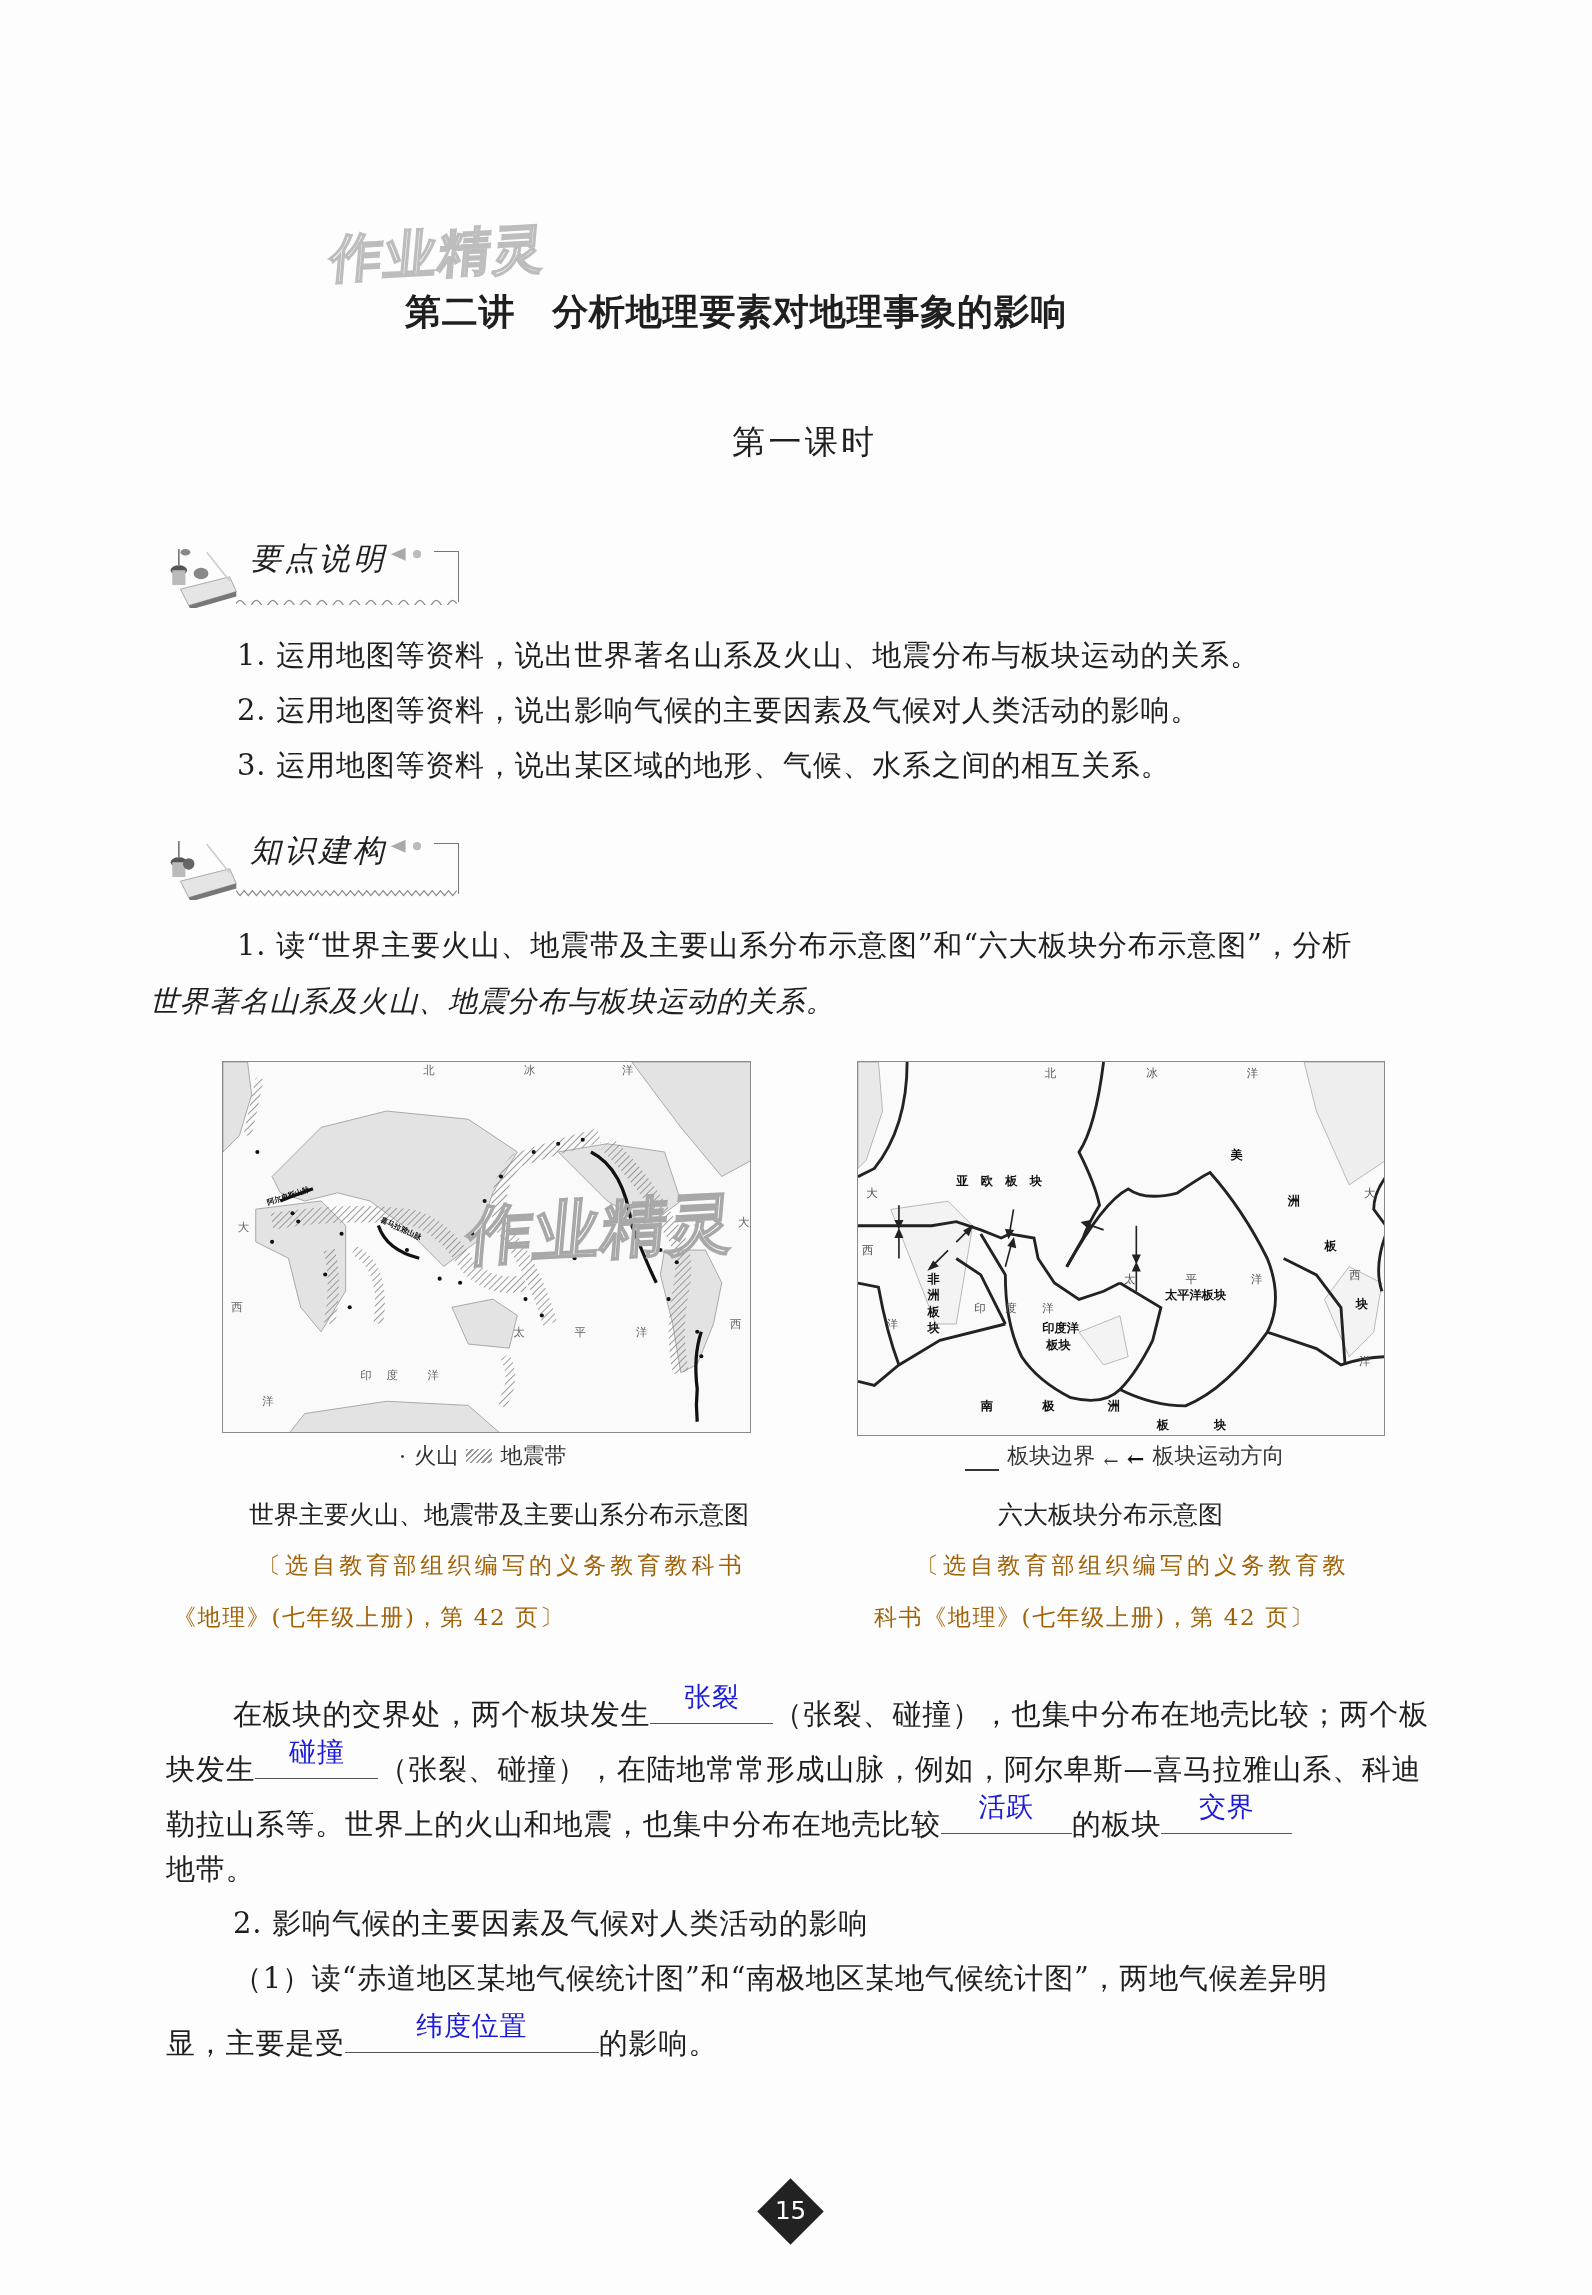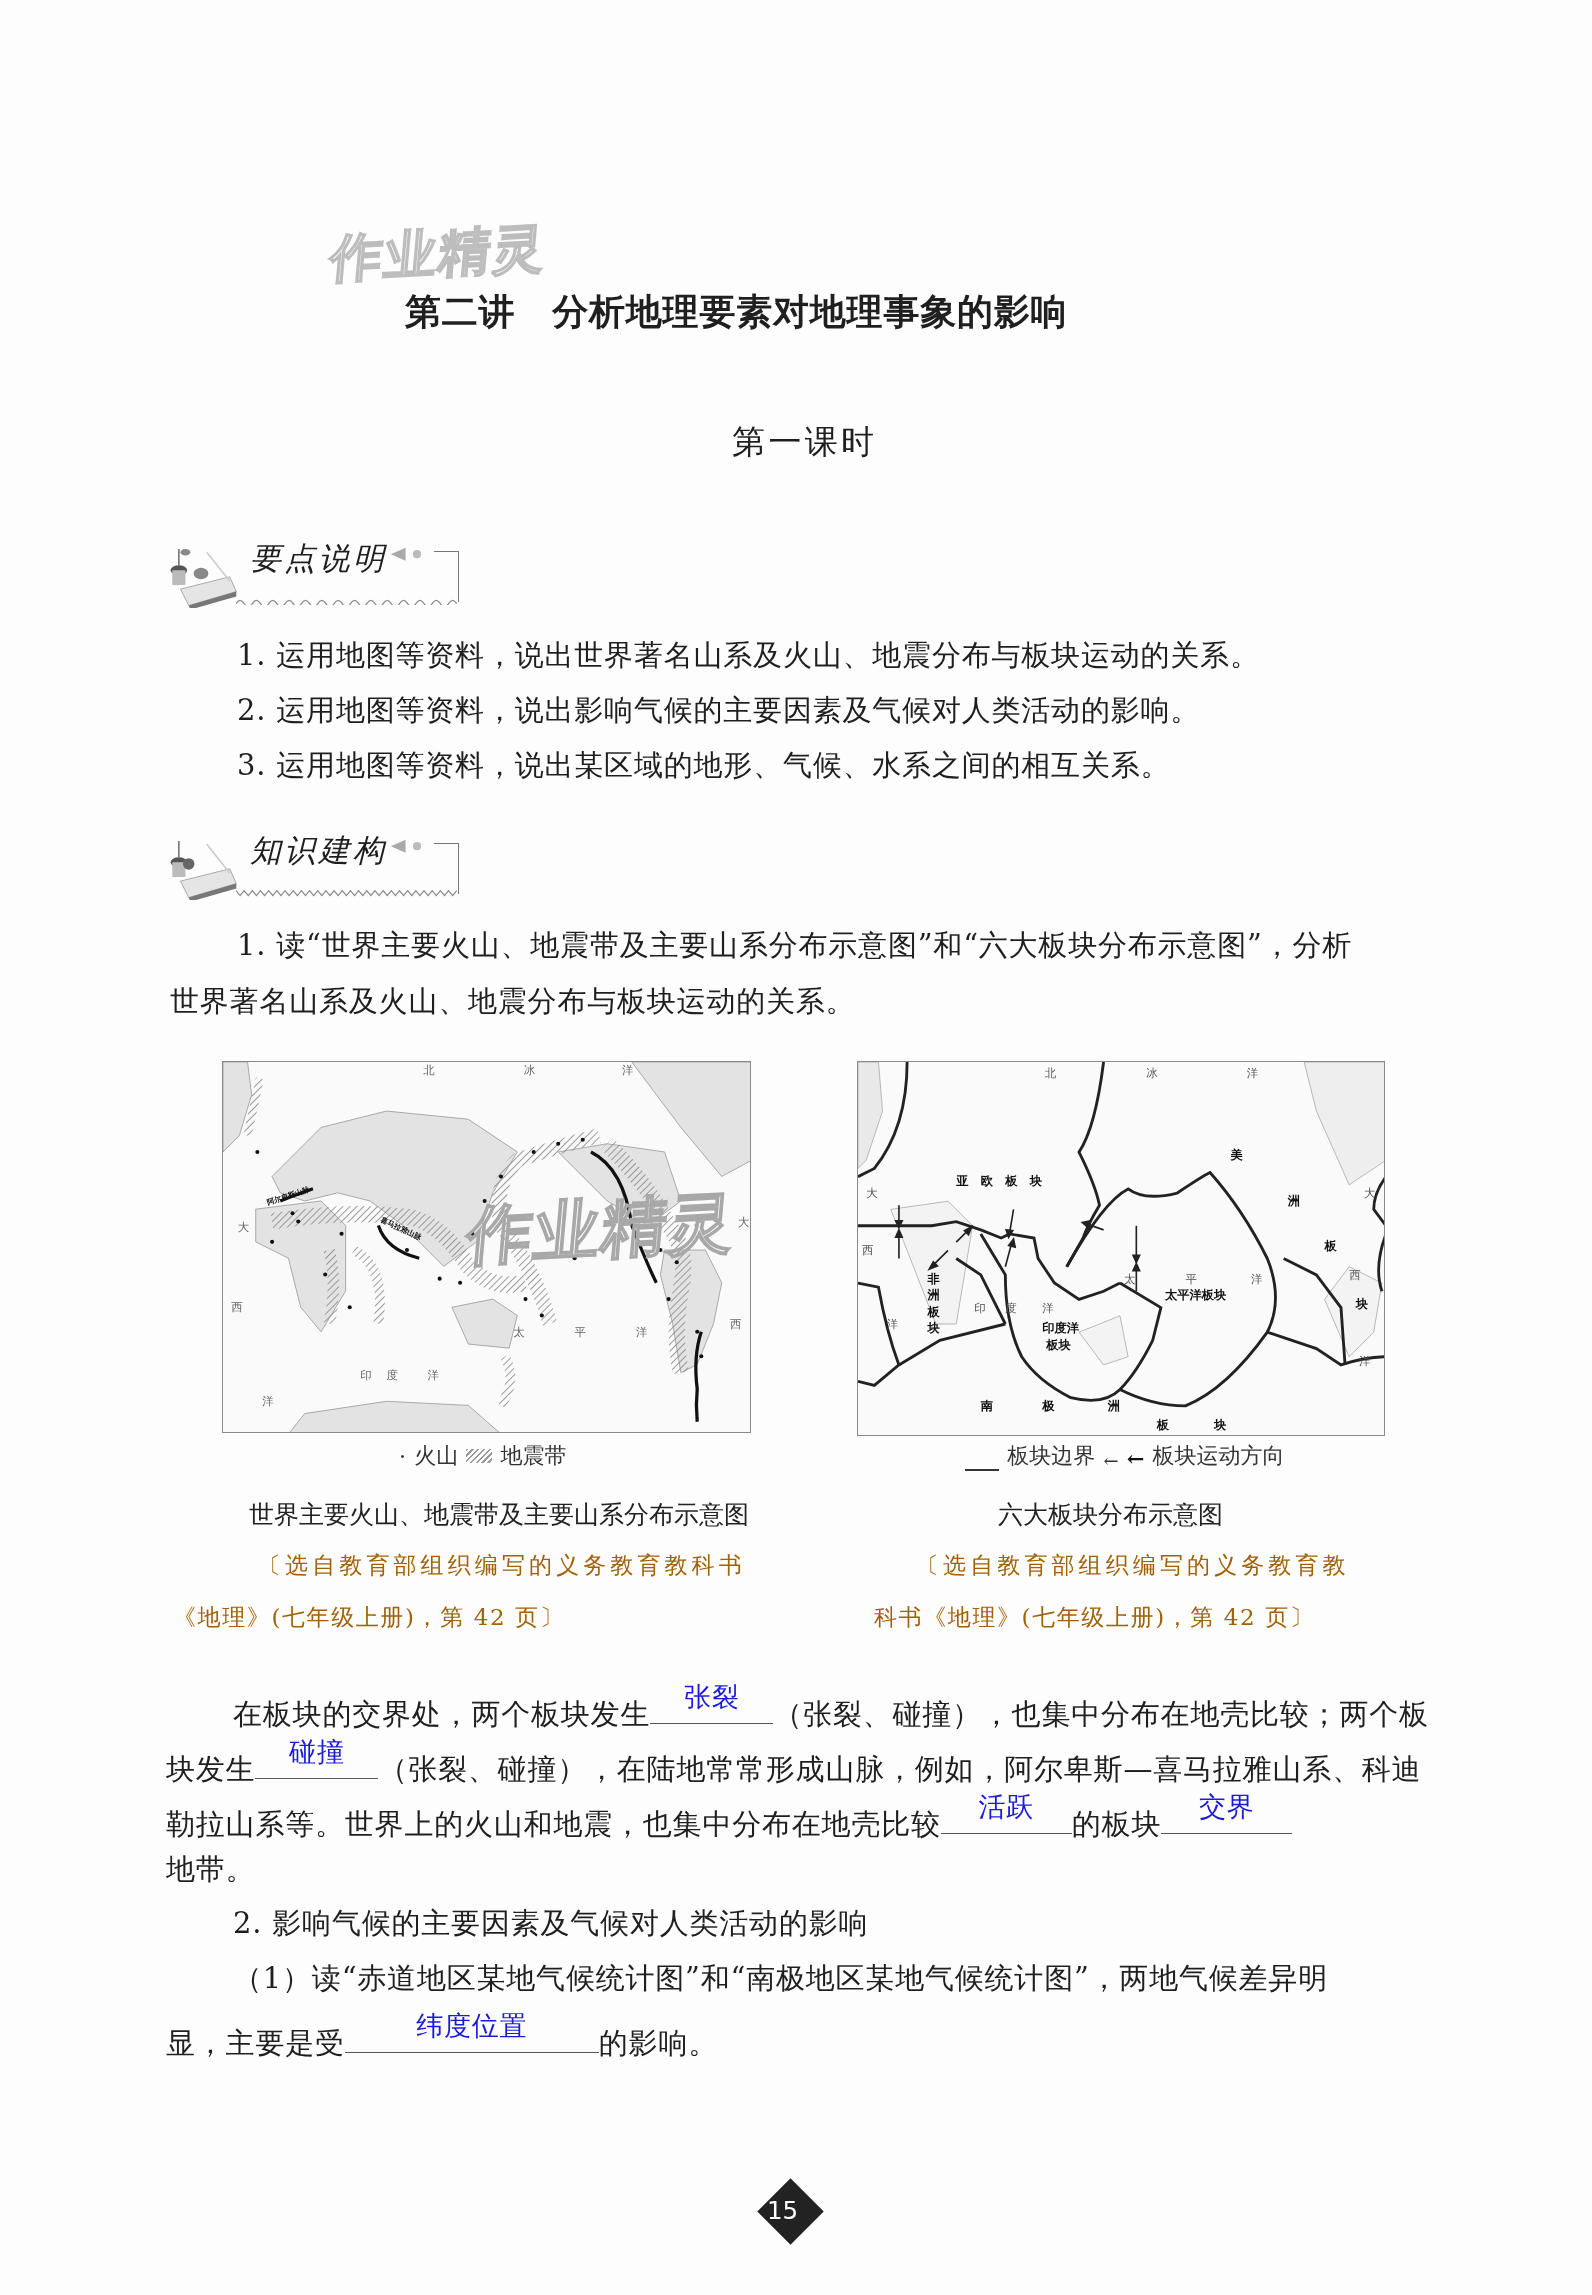--- a/index.html
+++ b/index.html
@@ -99,21 +99,21 @@
   .blank .ans {
     position: absolute; left: 0; right: 0; top: -8.2px;
     color: #1a1ad8; font-family: "DejaVu Sans", sans-serif; font-size: 27px; text-align: center;
   }
 
   .page-number {
     position: absolute; left: 767px; top: 2188px; width: 47px; height: 47px;
     background: #222; transform: rotate(45deg);
   }
   .page-number-text {
-    position: absolute; left: 767px; top: 2192px; width: 47px; text-align: left;
+    position: absolute; left: 767px; top: 2192px; width: 47px; text-align: center;
     color: #fff; font-size: 24.5px; font-family: "DejaVu Sans", sans-serif; line-height: 38px;
   }
 </style>
 </head>
 <body>
 
 <div class="page">
 
   <div class="watermark wm-top">作业精灵</div>
 
@@ -161,21 +161,21 @@
     <svg class="deco" viewBox="0 0 85 20" width="70" height="16.4">
       <polygon points="2,10 20,2 20,18" fill="#aaa"></polygon>
       <circle cx="34" cy="10" r="5" fill="#bbb"></circle>
     </svg>
     <svg class="wave" viewBox="0 0 274 10" width="224" height="8.2" preserveAspectRatio="none">
       <path d="M0 2 L5 8 L10 2 L15 8 L20 2 L25 8 L30 2 L35 8 L40 2 L45 8 L50 2 L55 8 L60 2 L65 8 L70 2 L75 8 L80 2 L85 8 L90 2 L95 8 L100 2 L105 8 L110 2 L115 8 L120 2 L125 8 L130 2 L135 8 L140 2 L145 8 L150 2 L155 8 L160 2 L165 8 L170 2 L175 8 L180 2 L185 8 L190 2 L195 8 L200 2 L205 8 L210 2 L215 8 L220 2 L225 8 L230 2 L235 8 L240 2 L245 8 L250 2 L255 8 L260 2 L265 8 L270 2" stroke="#888" fill="none" stroke-width="1.5"></path>
     </svg>
   </div>
 
   <div class="text-line" style="left:237px; top:926px;">1. 读“世界主要火山、地震带及主要山系分布示意图”和“六大板块分布示意图”，分析</div>
-  <div class="text-line" style="left:170px; top:982px;">世界著名山系及火山、地震分布与板块运动的关系。</div>
+  <div class="text-line" style="left:150px; top:982px;font-style:italic;">世界著名山系及火山、地震分布与板块运动的关系。</div>
 
   <div class="map-box map-left">
     <svg width="529" height="372" viewBox="0 0 647 455">
       <defs>
         <pattern id="hatch" patternUnits="userSpaceOnUse" width="6" height="6" patternTransform="rotate(45)">
           <line x1="0" y1="0" x2="0" y2="6" stroke="#888" stroke-width="2"></line>
         </pattern>
       </defs>
 
       <path d="M0 0 L30 0 L35 40 L20 90 L0 110 Z" fill="#e3e3e3" stroke="#999"></path>

